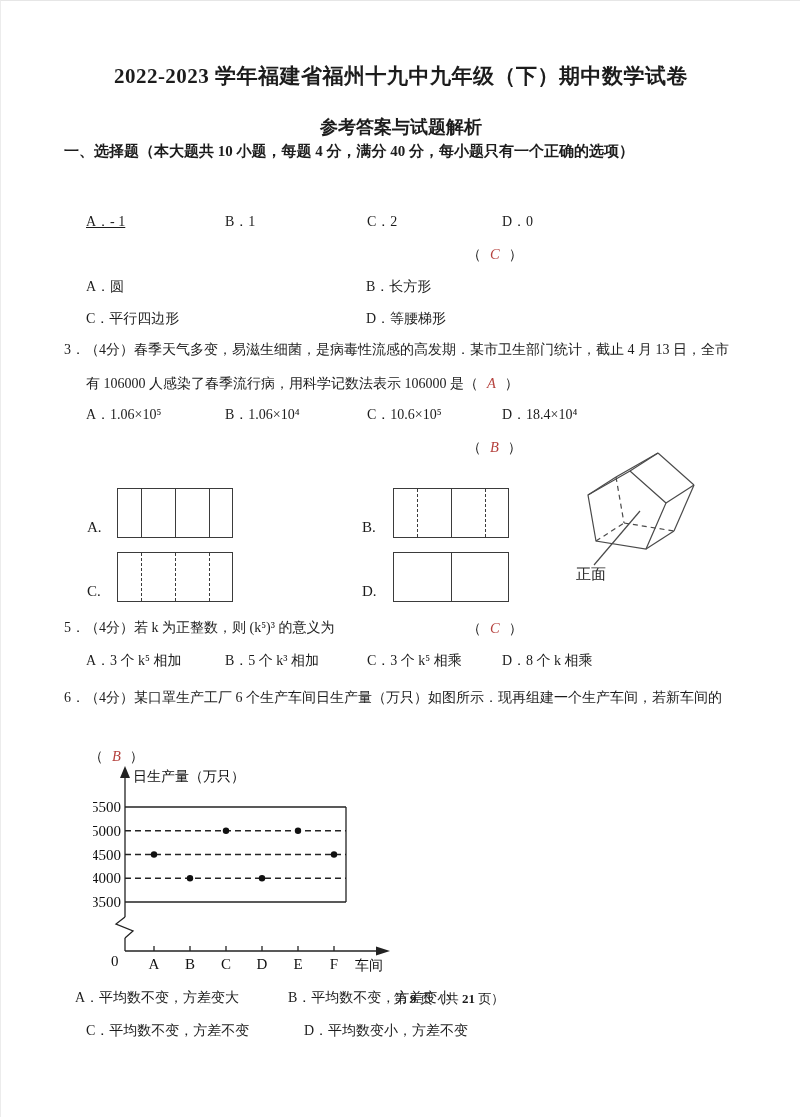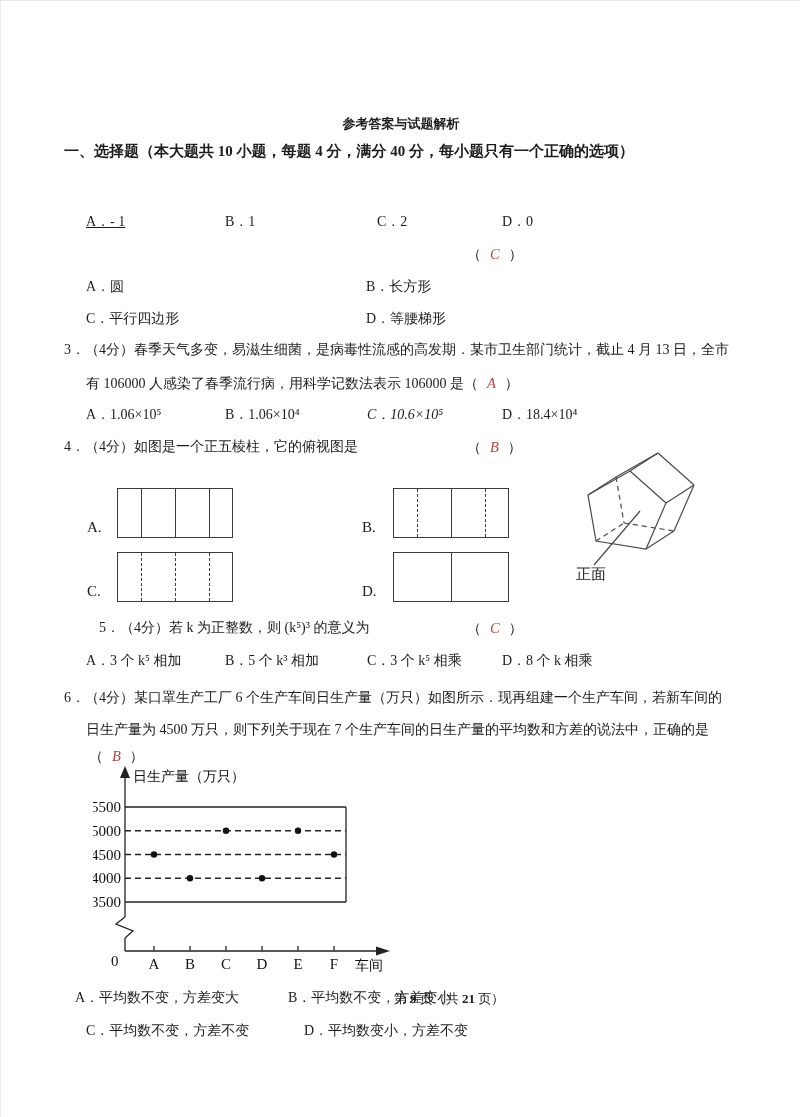--- a/index.html
+++ b/index.html
@@ -15,21 +15,21 @@
     background:#ffffff;
     overflow:hidden;
     border-left:1px solid #ececec;
     border-right:1px solid #d9d9d9;
     border-top:1px solid #e6e6e6;
   }
   .line{position:absolute;white-space:nowrap;font-size:14px;line-height:1.3;}
   .bold{font-weight:bold;}
   .center{left:0;width:100%;text-align:center;}
   .title{font-size:21px;letter-spacing:.5px;}
-  .subtitle{font-size:13px;}
+  .subtitle{font-size:18px;}
   .section{font-size:15px;}
   .opt{position:absolute;white-space:nowrap;font-size:14px;}
   .ans{font-style:italic;padding:0 9px;font-size:14.5px;}
   .paren{color:#222;}
   
   .figrect{position:absolute;width:116px;height:50px;border:1.5px solid #3b3b3b;box-sizing:border-box;background:#fff;}
   .divider{position:absolute;top:0;bottom:0;width:0;}
   .divider.solid{border-left:1.5px solid #3b3b3b;}
   .divider.dashed{border-left:1.5px dashed #3b3b3b;}
   .figlabel{position:absolute;font-size:15px;}
@@ -44,46 +44,46 @@
   #prism-svg path,#prism-svg line,#prism-svg polygon{stroke:#4a4a4a;stroke-width:1.2;fill:none;}
   #prism-svg .hidden-edge{stroke-dasharray:5 4;}
   #prism-svg text{font-family:"Liberation Serif","DejaVu Serif",serif;font-size:15px;fill:#222;}
   .footer{font-size:13px;}
 </style>
 </head>
 <body>
 
 <div class="page">
 
+  <div class="line center bold title" style="top:62px;">2022-2023 学年福建省福州十九中九年级（下）期中数学试卷</div>
   <div class="line center bold subtitle" style="top:115px;">参考答案与试题解析</div>
   <div class="line bold section" style="left:63px;top:141px;">一、选择题（本大题共 10 小题，每题 4 分，满分 40 分，每小题只有一个正确的选项）</div>
 
   <span class="opt" style="left:85px;top:212px;text-decoration:underline;">A．- 1</span>
   <span class="opt" style="left:224px;top:212px;">B．1</span>
-  <span class="opt" style="left:366px;top:212px;margin-left:10px;">C．2</span>
+  <span class="opt" style="left:366px;top:212px;">C．2</span>
   <span class="opt" style="left:501px;top:212px;">D．0</span>
 
   <div class="line" style="left:466px;top:244px;">
     <span class="paren">（</span><span class="ans" style="color: rgb(181, 65, 61);">C</span><span class="paren">）</span>
   </div>
   <span class="opt" style="left:85px;top:277px;font-family:Liberation Serif, serif;">A．圆</span>
   <span class="opt" style="left:365px;top:277px;">B．长方形</span>
   <span class="opt" style="left:85px;top:309px;">C．平行四边形</span>
   <span class="opt" style="left:365px;top:309px;">D．等腰梯形</span>
 
   <div class="line" style="left:63px;top:340px;">3．（4分）春季天气多变，易滋生细菌，是病毒性流感的高发期．某市卫生部门统计，截止 4 月 13 日，全市</div>
   <div class="line" style="left:85px;top:373px;">
     <span>有 106000 人感染了春季流行病，用科学记数法表示 106000 是</span><span class="paren">（</span><span class="ans" style="color: rgb(181, 65, 61);">A</span><span class="paren">）</span>
   </div>
   <span class="opt" style="left:85px;top:405px;">A．1.06×10⁵</span>
   <span class="opt" style="left:224px;top:405px;">B．1.06×10⁴</span>
-  <span class="opt" style="left:366px;top:405px;font-style:italic;">C．10.6×10⁵</span>
+  <span class="opt" style="left:366px;top:405px;">C．10.6×10⁵</span>
   <span class="opt" style="left:501px;top:405px;">D．18.4×10⁴</span>
 
-  <div class="line" style="left:63px;top:437px;">4．（4分）如图是一个正五棱柱，它的俯视图是</div>
   <div class="line" style="left:466px;top:437px;">
     <span class="paren">（</span><span class="ans" style="color: rgb(181, 65, 61);">B</span><span class="paren">）</span>
   </div>
 
   <div class="figrect" style="left:116px;top:487px;">
       <div class="divider solid" style="left: 20%;"></div>
       <div class="divider solid" style="left: 50%;"></div>
       <div class="divider solid" style="left: 80%;"></div>
     </div>
   <div class="figrect" style="left:392px;top:487px;">
@@ -118,31 +118,30 @@
     <line x1="14" y1="50" x2="42" y2="32"></line>
     <line x1="92" y1="58" x2="120" y2="40"></line>
     <line x1="72" y1="104" x2="100" y2="86"></line>
 
     <polygon points="56,26 14,50 22,96 72,104 92,58"></polygon>
 
     <line x1="66" y1="66" x2="20" y2="120"></line>
     <text x="2" y="134">正面</text>
   </svg>
 
-  <div class="line" style="left:63px;top:618px;margin-left:35px;">5．（4分）若 k 为正整数，则 (k⁵)³ 的意义为</div>
+  <div class="line" style="left:63px;top:618px;">5．（4分）若 k 为正整数，则 (k⁵)³ 的意义为</div>
   <div class="line" style="left:466px;top:618px;">
     <span class="paren">（</span><span class="ans" style="color: rgb(181, 65, 61);">C</span><span class="paren">）</span>
   </div>
   <span class="opt" style="left:85px;top:651px;">A．3 个 k⁵ 相加</span>
   <span class="opt" style="left:224px;top:651px;">B．5 个 k³ 相加</span>
   <span class="opt" style="left:366px;top:651px;">C．3 个 k⁵ 相乘</span>
   <span class="opt" style="left:501px;top:651px;">D．8 个 k 相乘</span>
 
   <div class="line" style="left:63px;top:688px;">6．（4分）某口罩生产工厂 6 个生产车间日生产量（万只）如图所示．现再组建一个生产车间，若新车间的</div>
-  <div class="line" style="left:85px;top:720px;">日生产量为 4500 万只，则下列关于现在 7 个生产车间的日生产量的平均数和方差的说法中，正确的是</div>
   <div class="line" style="left:88px;top:746px;">
     <span class="paren">（</span><span class="ans" style="color: rgb(181, 65, 61);">B</span><span class="paren">）</span>
   </div>
 
   <svg id="chart-svg" viewBox="0 0 310 215" style="position:absolute;left:92px;top:764px;width:310px;height:215px;">
       <line x1="32" y1="10" x2="32" y2="152" class="ax"></line>
       <polyline points="32,152 23,159 40,166 32,173" class="ax"></polyline>
       <line x1="32" y1="173" x2="32" y2="186" class="ax"></line>
       <polygon points="32,1 27,13 37,13" fill="#222"></polygon>
       <line x1="32" y1="186" x2="289" y2="186" class="ax"></line>

